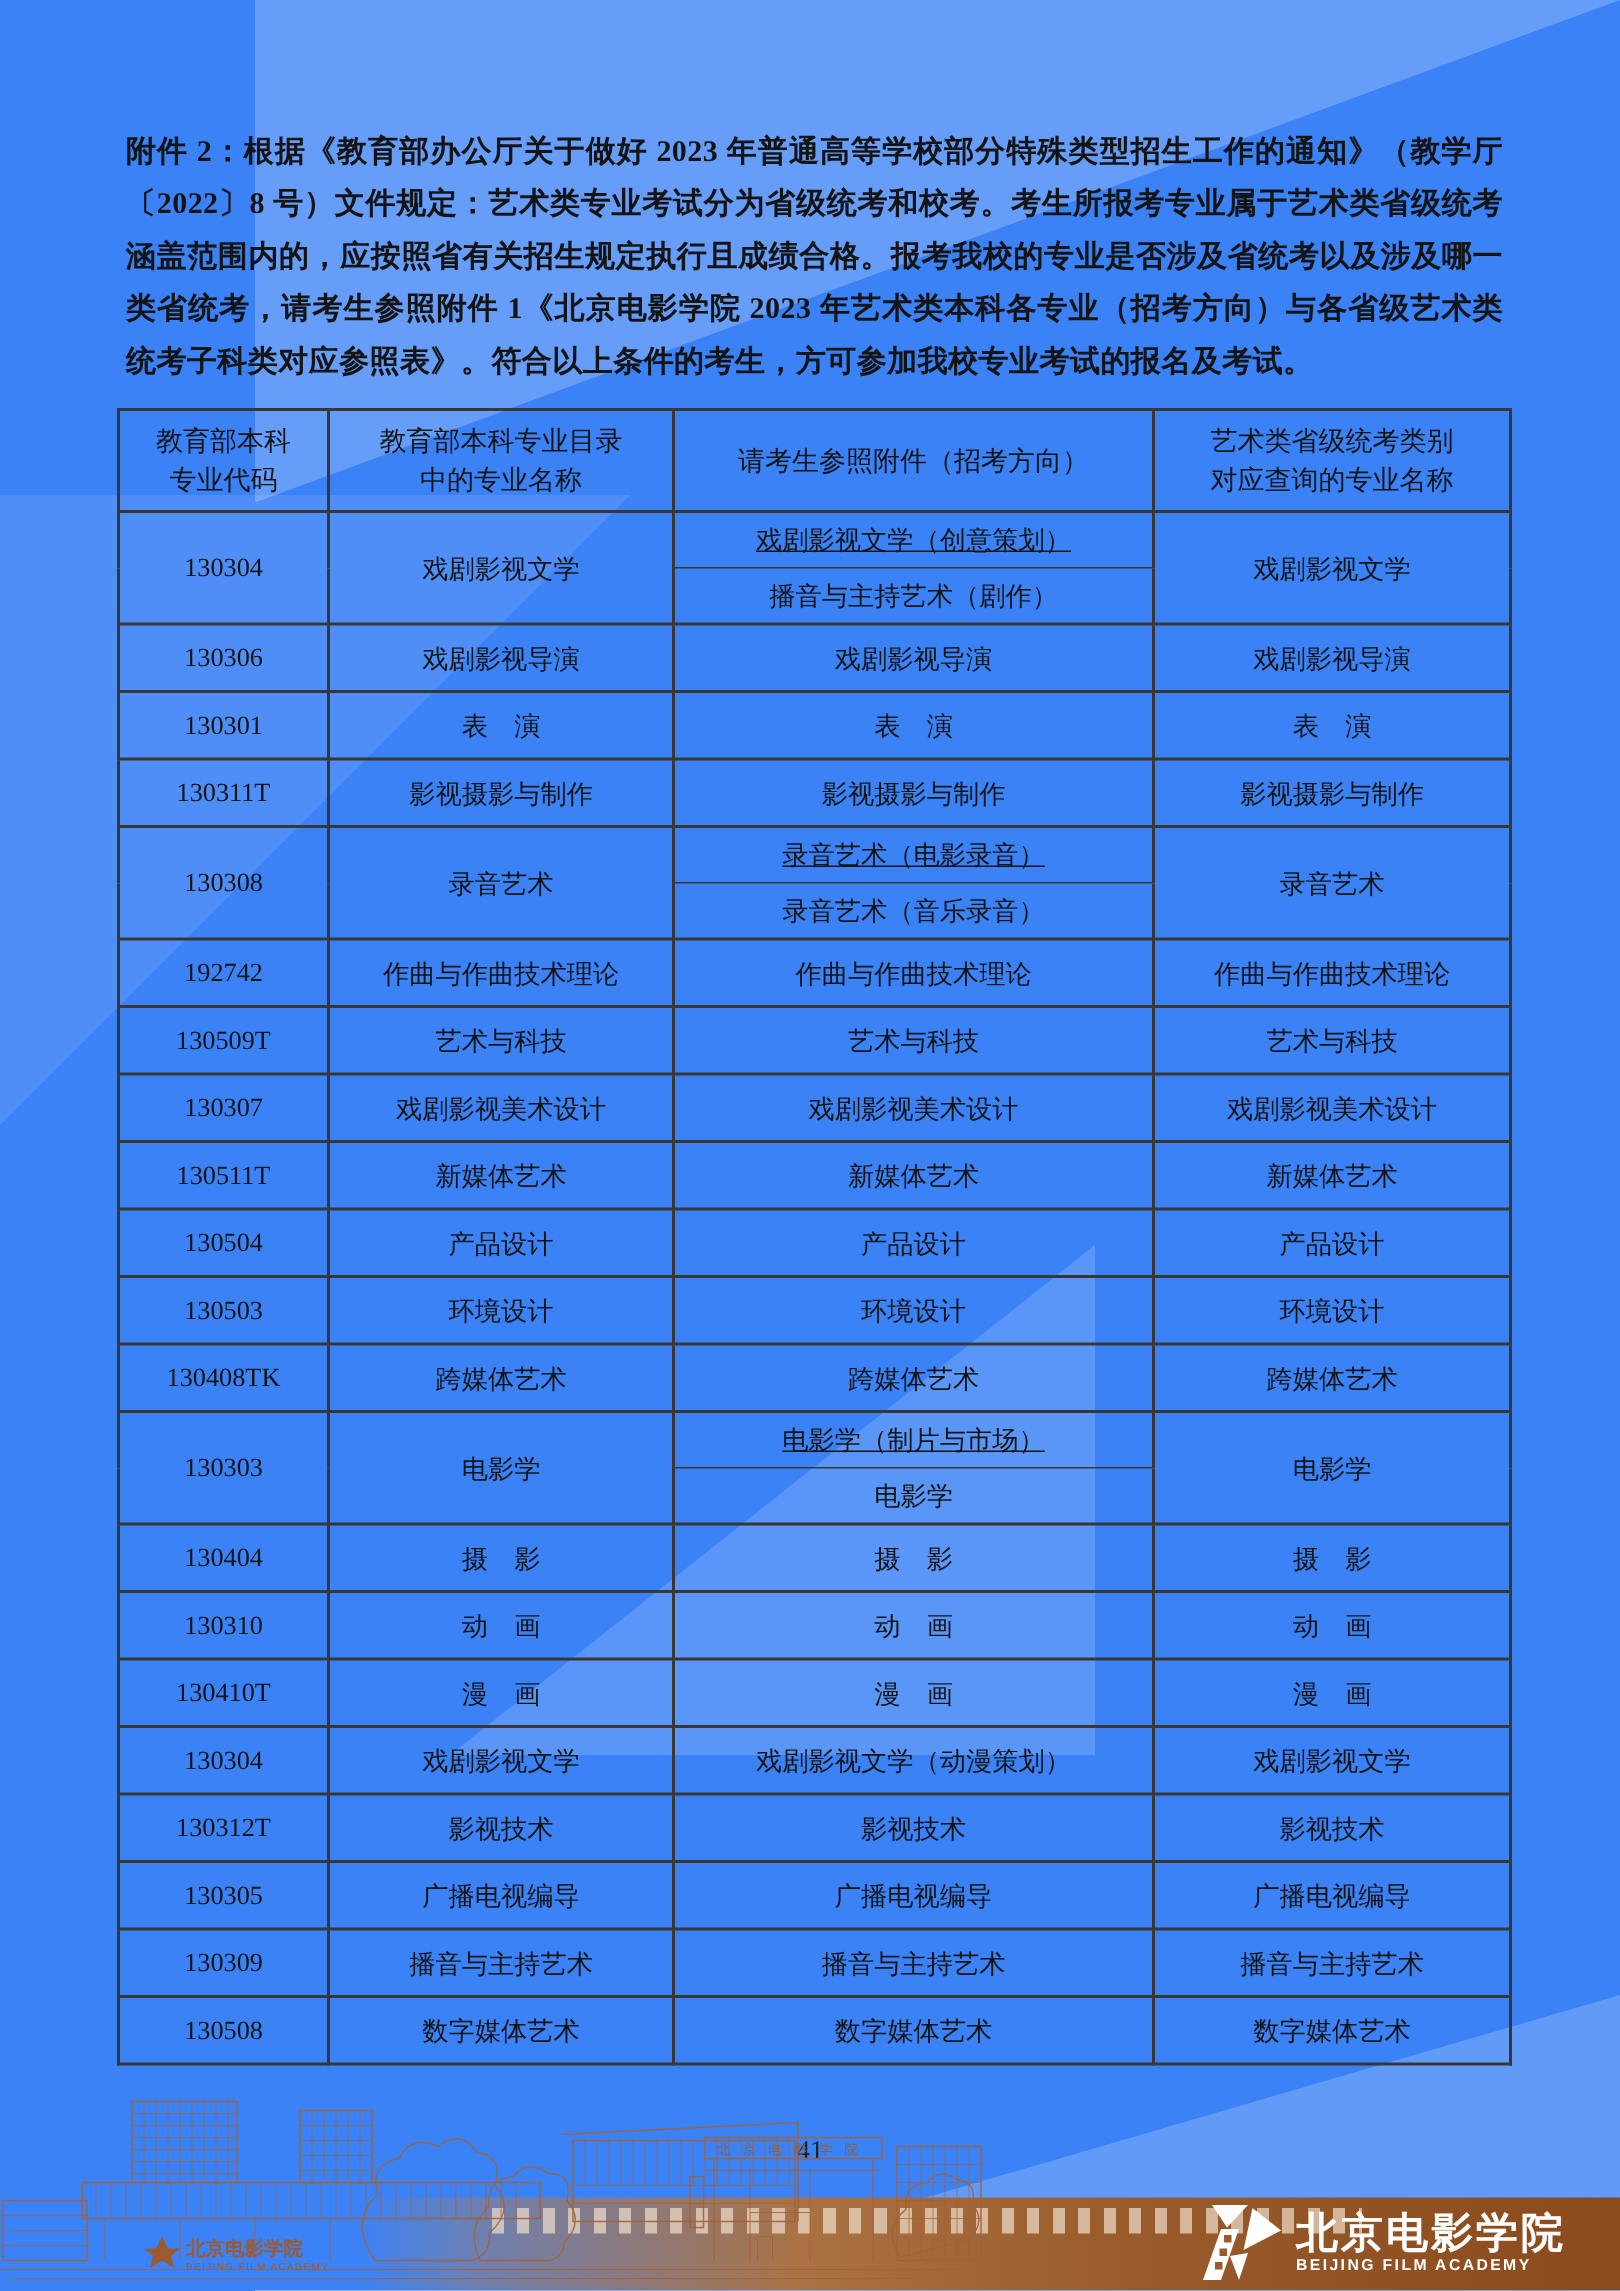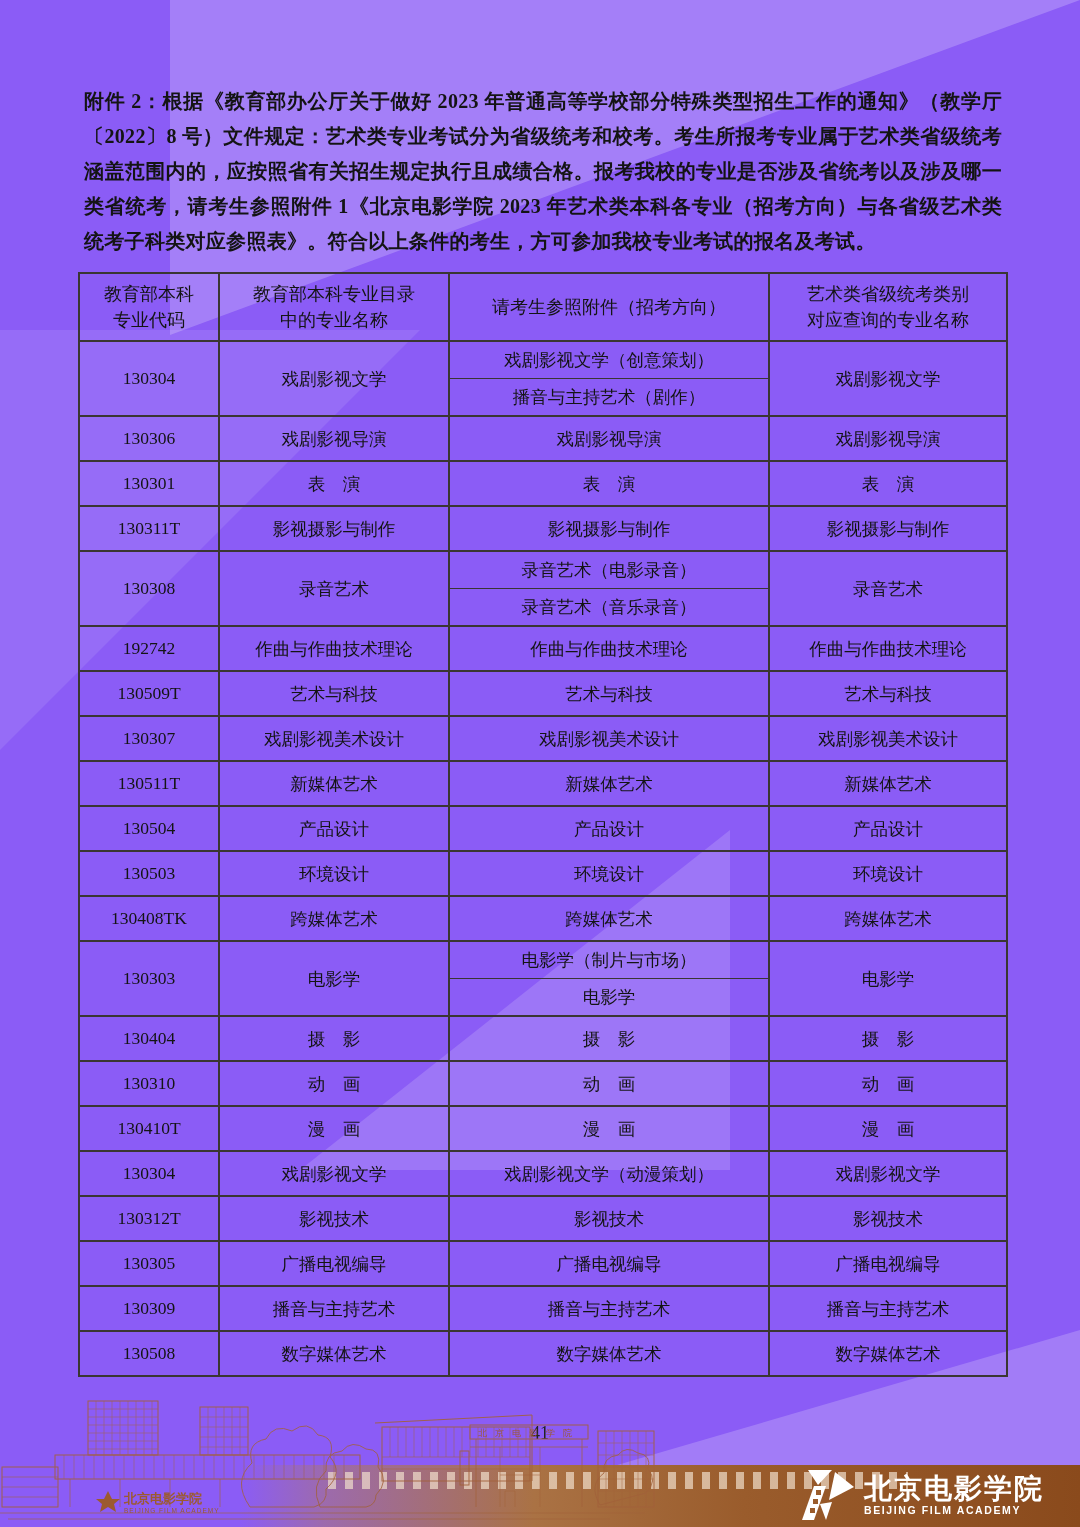--- a/index.html
+++ b/index.html
@@ -1,19 +1,19 @@
 <!DOCTYPE html>
 <html><head>
 <meta charset="utf-8">
 <style>
   html,body{margin:0;padding:0;}
   .page{
     position:relative;
     width:1080px;height:1527px;
-    background:#8b5cf6;
+    background:#3b82f6;
     overflow:hidden;
     font-family:"Liberation Serif","DejaVu Serif",serif;
     color:#141414;
   }
   
   .deco{position:absolute;pointer-events:none;}
   .deco-a{left:170px;top:0;width:910px;height:335px;
     background:rgba(255,255,255,0.22);
     clip-path:polygon(0 100%,100% 0,0 0);}
   .deco-b{left:300px;top:830px;width:430px;height:340px;
@@ -40,21 +40,21 @@
     border:2px solid #3a3633;
     text-align:center;vertical-align:middle;
     padding:0 4px;overflow:hidden;
   }
   table.majors th{
     height:66px;font-size:18px;font-weight:normal;
     white-space:pre-line;line-height:26px;
   }
   table.majors td{height:43px;font-size:17.5px;}
   table.majors td.sub{height:36px;}
-  table.majors td.sub-top{border-bottom-width:1px;}
+  table.majors td.sub-top{border-bottom-width:1px;text-decoration:underline;}
   table.majors td.sub-bottom{border-top-width:1px;}
 
   .page-number{
     position:absolute;left:0;top:1423px;width:1080px;
     text-align:center;font-size:18px;color:#222;
   }
 
   
   .film-strip{
     position:absolute;left:240px;top:1465px;width:840px;height:62px;

